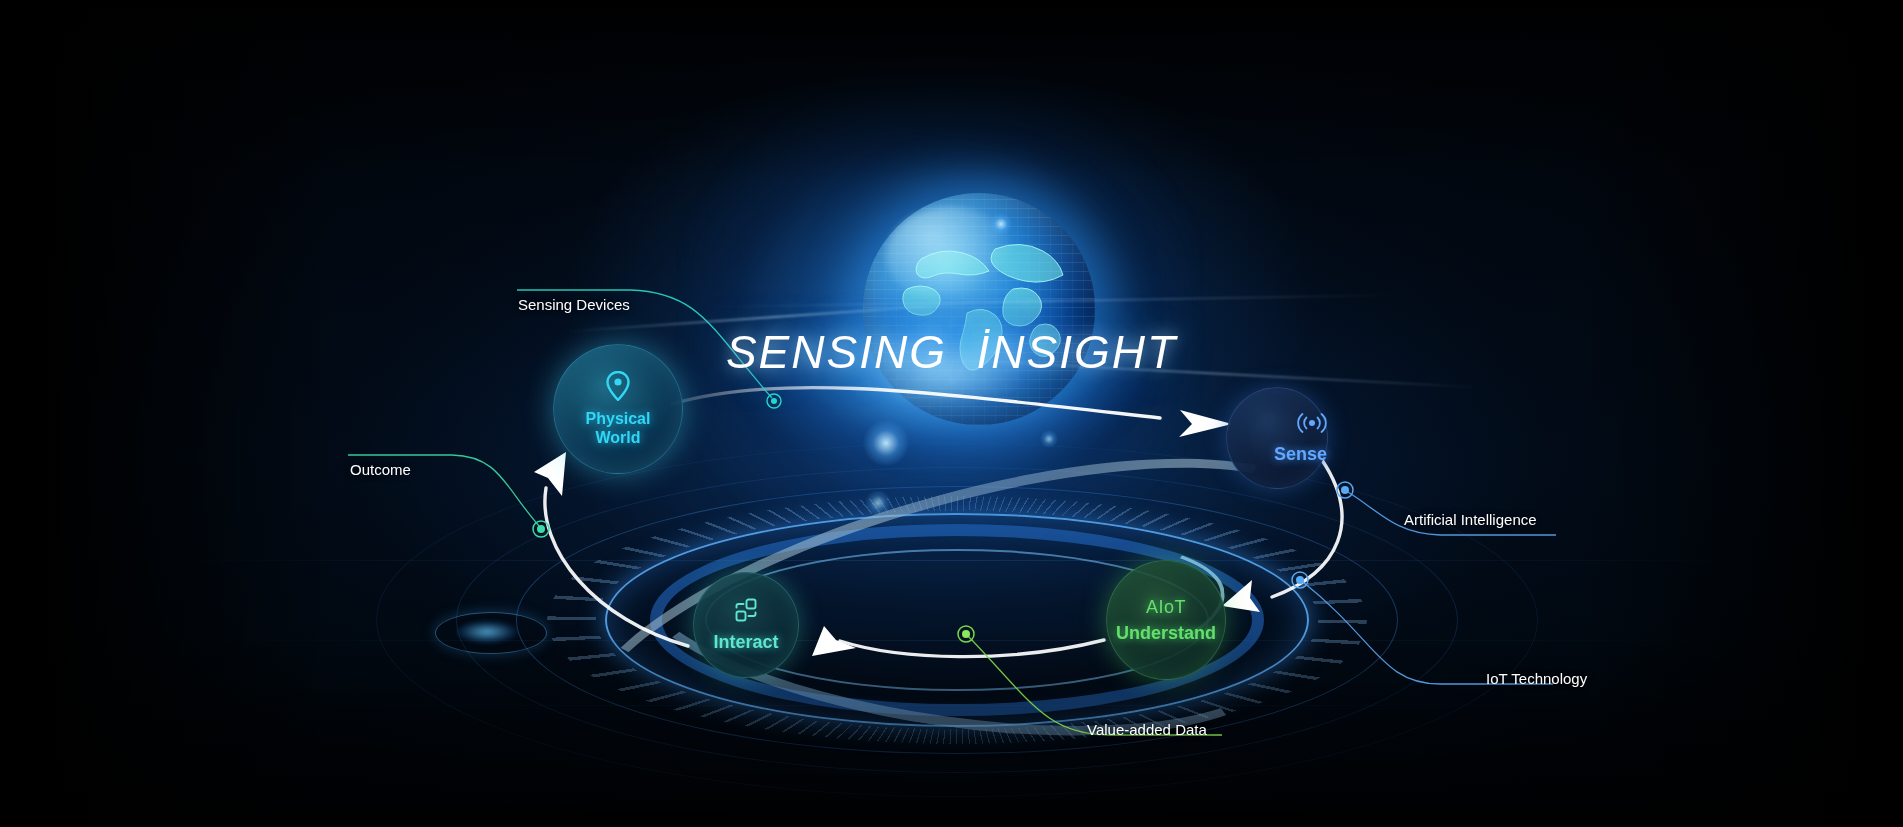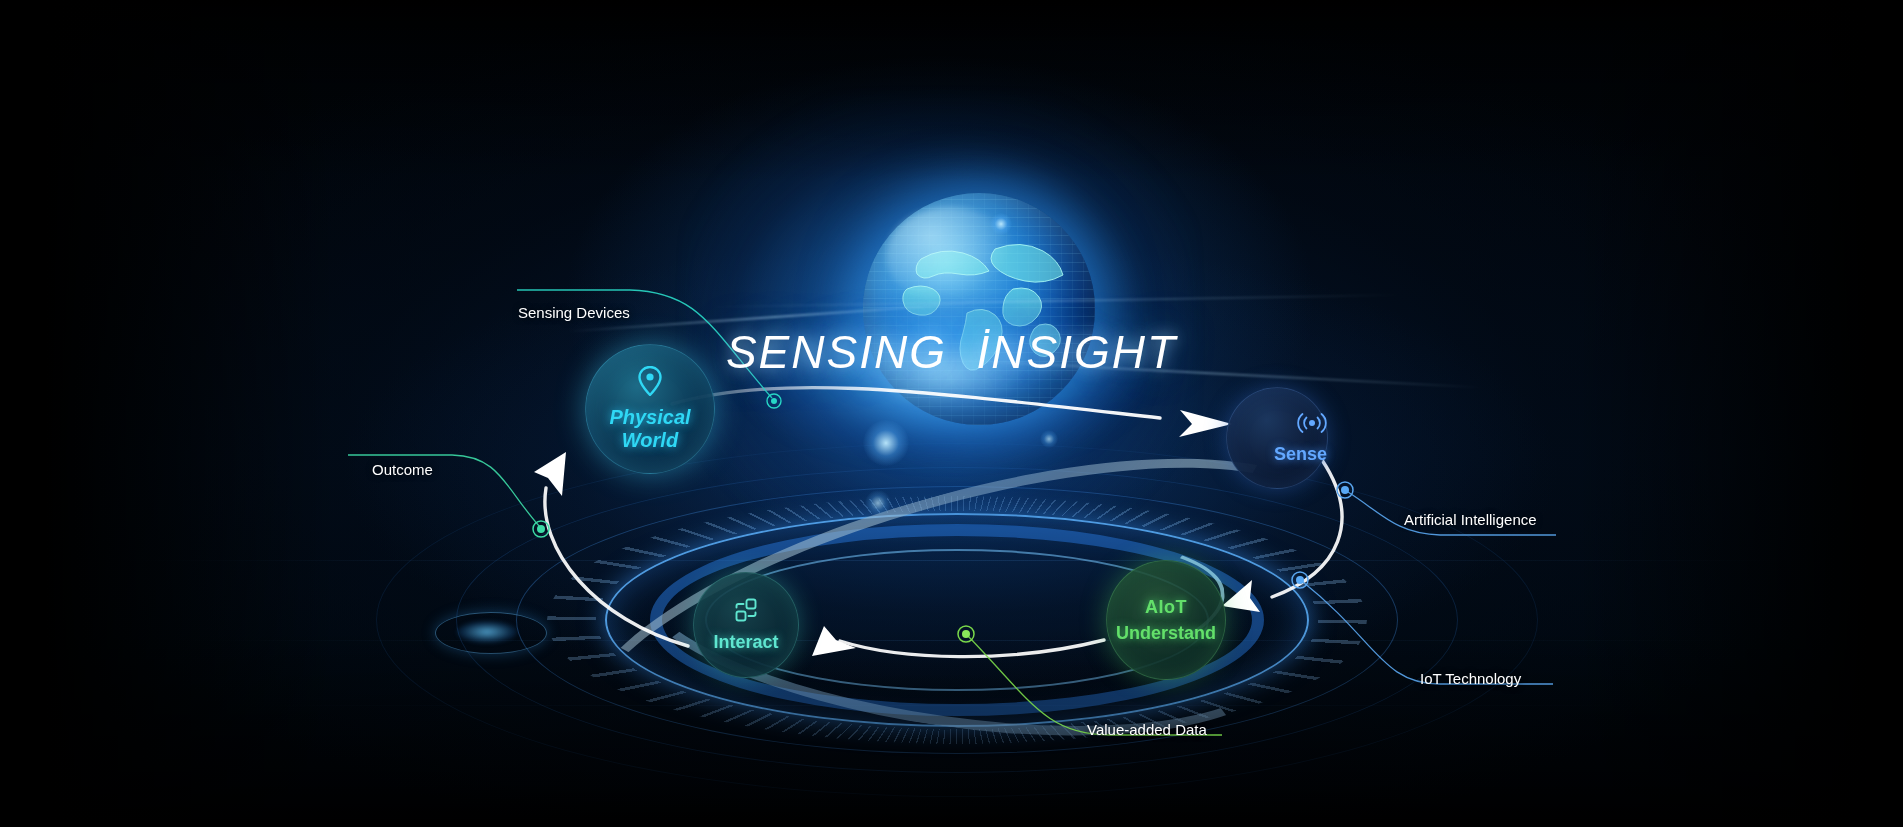--- a/index.html
+++ b/index.html
@@ -75,25 +75,25 @@
      font-size:46px;letter-spacing:2px;font-weight:400;
      text-shadow:0 0 16px rgba(150,215,255,.85),0 0 42px rgba(70,160,245,.6);white-space:pre;font-style:italic;}
 
   
   .node{position:absolute;border-radius:50%;display:flex;flex-direction:column;
         align-items:center;justify-content:center;text-align:center;line-height:1.14;
         font-weight:700;}
   .node .ico{margin-bottom:5px;display:block;}
   .node .lbl{white-space:pre-line;}
 
-  .n-physical{left:585px;top:344px;width:128px;height:128px;font-size:20px;color:#2fd8f5;
+  .n-physical{left:553px;top:344px;width:128px;height:128px;font-size:16px;color:#2fd8f5;
      background:radial-gradient(circle at 40% 32%, rgba(34,122,150,.85), rgba(10,52,80,.9) 60%, rgba(6,30,52,.92) 100%);
      box-shadow:0 0 30px rgba(60,200,240,.45), inset 0 0 26px rgba(70,205,245,.25);
      border:1px solid rgba(80,210,245,.35);
-     text-shadow:0 0 10px rgba(40,200,245,.8);font-style:italic;}
+     text-shadow:0 0 10px rgba(40,200,245,.8);}
   .n-sense{left:1226px;top:387px;width:100px;height:100px;font-size:18px;color:#63a8ff;
      background:radial-gradient(circle at 40% 32%, rgba(30,58,100,.9), rgba(12,26,52,.95) 62%, rgba(7,16,34,.95) 100%);
      box-shadow:0 0 22px rgba(50,110,205,.4), inset 0 0 22px rgba(60,130,220,.2);
      border:1px solid rgba(90,150,235,.3);
      text-shadow:0 0 9px rgba(70,150,255,.8);align-items:flex-end;}
   .n-understand{left:1106px;top:560px;width:118px;height:118px;font-size:18px;color:#63e06a;
      background:radial-gradient(circle at 42% 34%, rgba(42,92,58,.85), rgba(16,48,40,.9) 60%, rgba(9,30,30,.92) 100%);
      box-shadow:0 0 26px rgba(80,210,110,.35), inset 0 0 24px rgba(95,220,120,.2);
      border:1px solid rgba(110,225,130,.3);
      text-shadow:0 0 9px rgba(80,220,110,.8);}
@@ -248,51 +248,51 @@
         <path d="M9.5 5.5 a7.5 7.5 0 0 0 0 11" fill="none" stroke="#63a8ff" stroke-width="1.8" stroke-linecap="round"></path>
         <path d="M20.5 5.5 a7.5 7.5 0 0 1 0 11" fill="none" stroke="#63a8ff" stroke-width="1.8" stroke-linecap="round"></path>
         <path d="M5.5 2 a11.5 11.5 0 0 0 0 18" fill="none" stroke="#63a8ff" stroke-width="1.8" stroke-linecap="round"></path>
         <path d="M24.5 2 a11.5 11.5 0 0 1 0 18" fill="none" stroke="#63a8ff" stroke-width="1.8" stroke-linecap="round"></path>
       </svg>
     </span>
     <span class="lbl">Sense</span>
   </div>
 
   <div class="node n-understand">
-    <span class="ico" style="font-size:18px;font-weight:700;letter-spacing:.5px;display:flex;align-items:flex-end;gap:0;color:#63e06a;">
+    <span class="ico" style="font-size:18px;font-weight:400;letter-spacing:.5px;display:flex;align-items:flex-end;gap:0;color:#63e06a;">
       <span>AIoT</span>
     </span>
     <span class="lbl">Understand</span>
   </div>
 
   <div class="node n-interact">
     <span class="ico">
       <svg width="24" height="24" viewBox="0 0 24 24">
         <rect x="12.5" y="1.5" width="9" height="9" rx="2" fill="none" stroke="#5fe6d0" stroke-width="1.9"></rect>
         <rect x="2.5" y="13.5" width="9" height="9" rx="2" fill="none" stroke="#5fe6d0" stroke-width="1.9"></rect>
         <path d="M9.5 6 H4.5 a2 2 0 0 0-2 2 v1.6" fill="none" stroke="#5fe6d0" stroke-width="1.9" stroke-linecap="round"></path>
         <path d="M14.5 18 h5 a2 2 0 0 0 2-2 v-1.6" fill="none" stroke="#5fe6d0" stroke-width="1.9" stroke-linecap="round"></path>
       </svg>
     </span>
     <span class="lbl">Interact</span>
   </div>
 
-  <div class="lead" style="left:518px;top:304px;">
+  <div class="lead" style="left:518px;top:296px;">
     <span>Sensing Devices</span>
   </div>
 
-  <div class="lead" style="left:350px;top:461px;margin-left:22px;">
+  <div class="lead" style="left:350px;top:461px;">
     <span>Outcome</span>
   </div>
 
   <div class="lead" style="left:1404px;top:511px;">
     <span>Artificial Intelligence</span>
   </div>
 
-  <div class="lead" style="left:1420px;top:670px;">
+  <div class="lead" style="left:1486px;top:670px;">
     <span>IoT Technology</span>
   </div>
 
   <div class="lead" style="left:1087px;top:721px;">
     <span>Value-added Data</span>
   </div>
 
 </div>
 
 </body></html>

